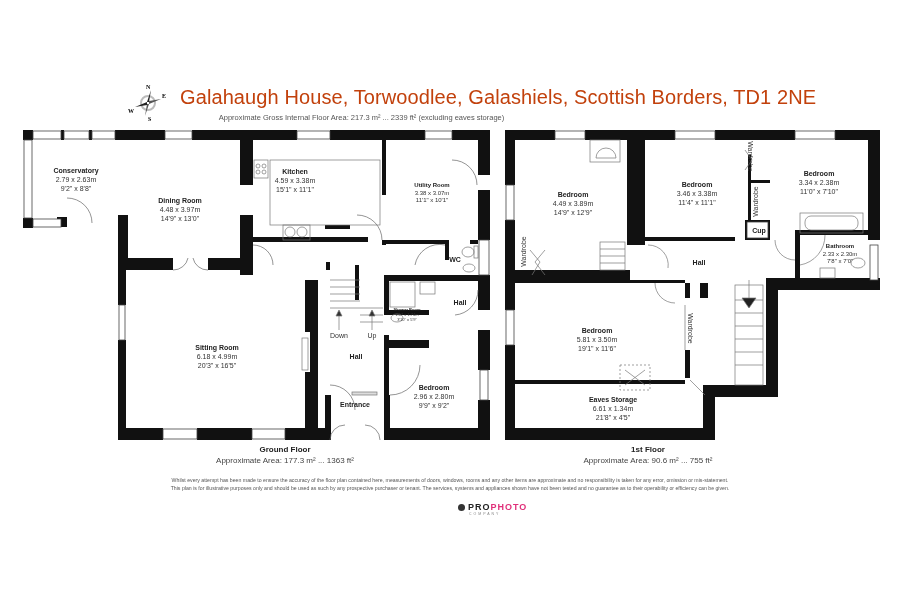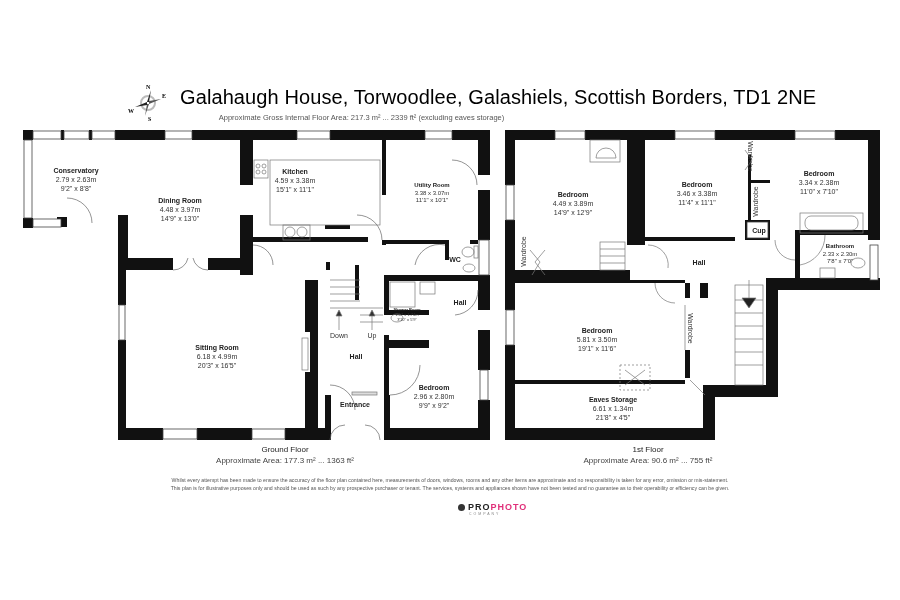--- a/index.html
+++ b/index.html
@@ -1,25 +1,25 @@
 <!DOCTYPE html>
 <html><head>
 <meta charset="utf-8">
 <style>
   html,body{margin:0;padding:0;background:#fff;}
   body{width:900px;height:600px;position:relative;overflow:hidden;font-family:"Liberation Sans",sans-serif;color:#222;}
   .abs{position:absolute;}
-  .title{left:180px;top:86px;font-size:20px;color:#000000;white-space:nowrap;letter-spacing:0.1px;}
+  .title{left:180px;top:86px;font-size:20px;color:#c2410c;white-space:nowrap;letter-spacing:0.1px;}
   .subtitle{left:0;width:723px;top:113px;text-align:center;font-size:7.5px;color:#555;}
   .compass{left:128px;top:82px;width:40px;height:40px;}
   .plan{left:0;top:0;width:900px;height:600px;}
   .lbl{position:absolute;text-align:center;font-size:7px;line-height:9px;color:#333;white-space:nowrap;transform:translateX(-50%);}
   .lbl b{font-weight:bold;display:block;color:#222;}
   .floor-caption{position:absolute;text-align:center;transform:translateX(-50%);font-size:8px;color:#444;white-space:nowrap;line-height:11px;}
-  .floor-caption b{display:block;font-weight:normal;color:#222;}
+  .floor-caption b{display:block;font-weight:bold;color:#222;}
   .disclaimer{left:0;width:900px;top:476px;text-align:center;font-size:5.2px;color:#555;line-height:8px;}
   .logo{left:445px;top:502px;font-size:9px;font-weight:bold;letter-spacing:1px;color:#222;white-space:nowrap;padding-left:13px;}
   .logo .pink{color:#e0307a;}
   .logo .sub{position:absolute;left:24px;top:10px;font-size:3.5px;letter-spacing:2px;color:#888;font-weight:normal;}
   .vtext{position:absolute;font-size:7px;color:#333;transform-origin:center;white-space:nowrap;}
 </style>
 </head>
 <body>
 
 <div class="abs compass">

